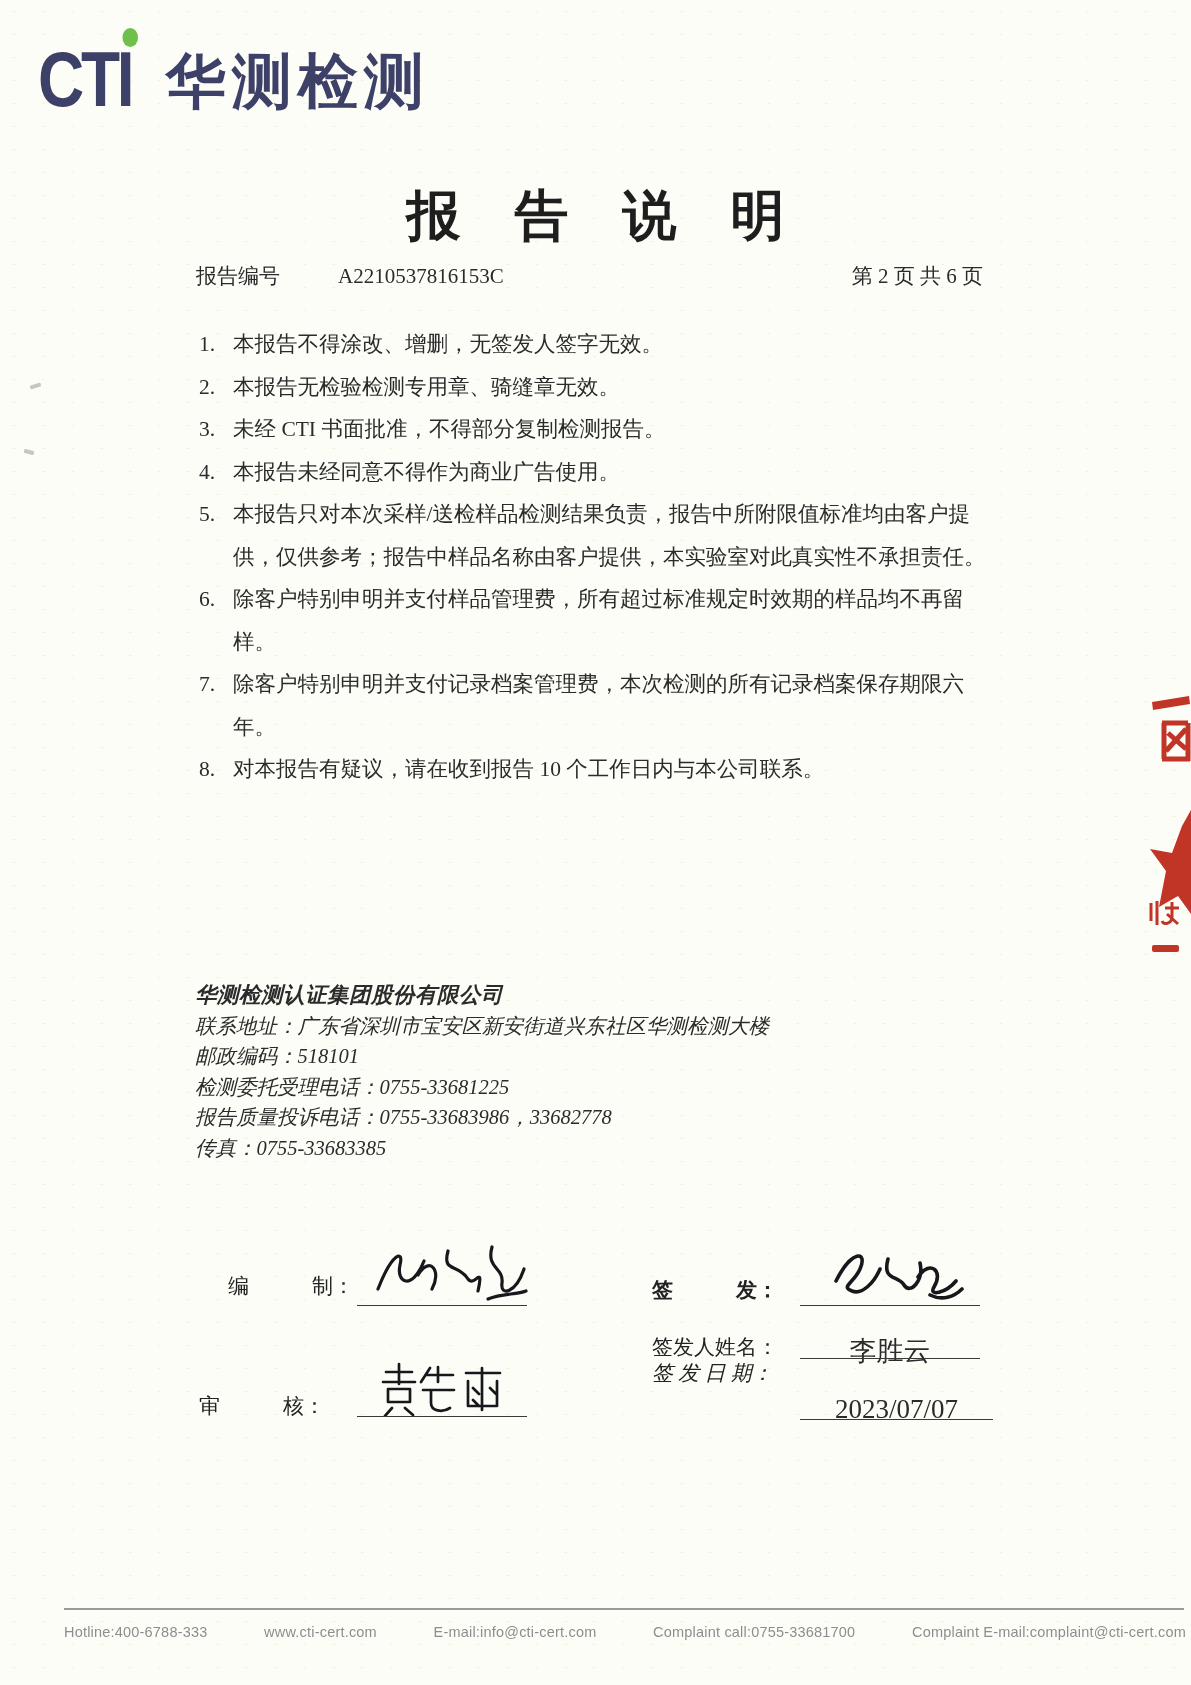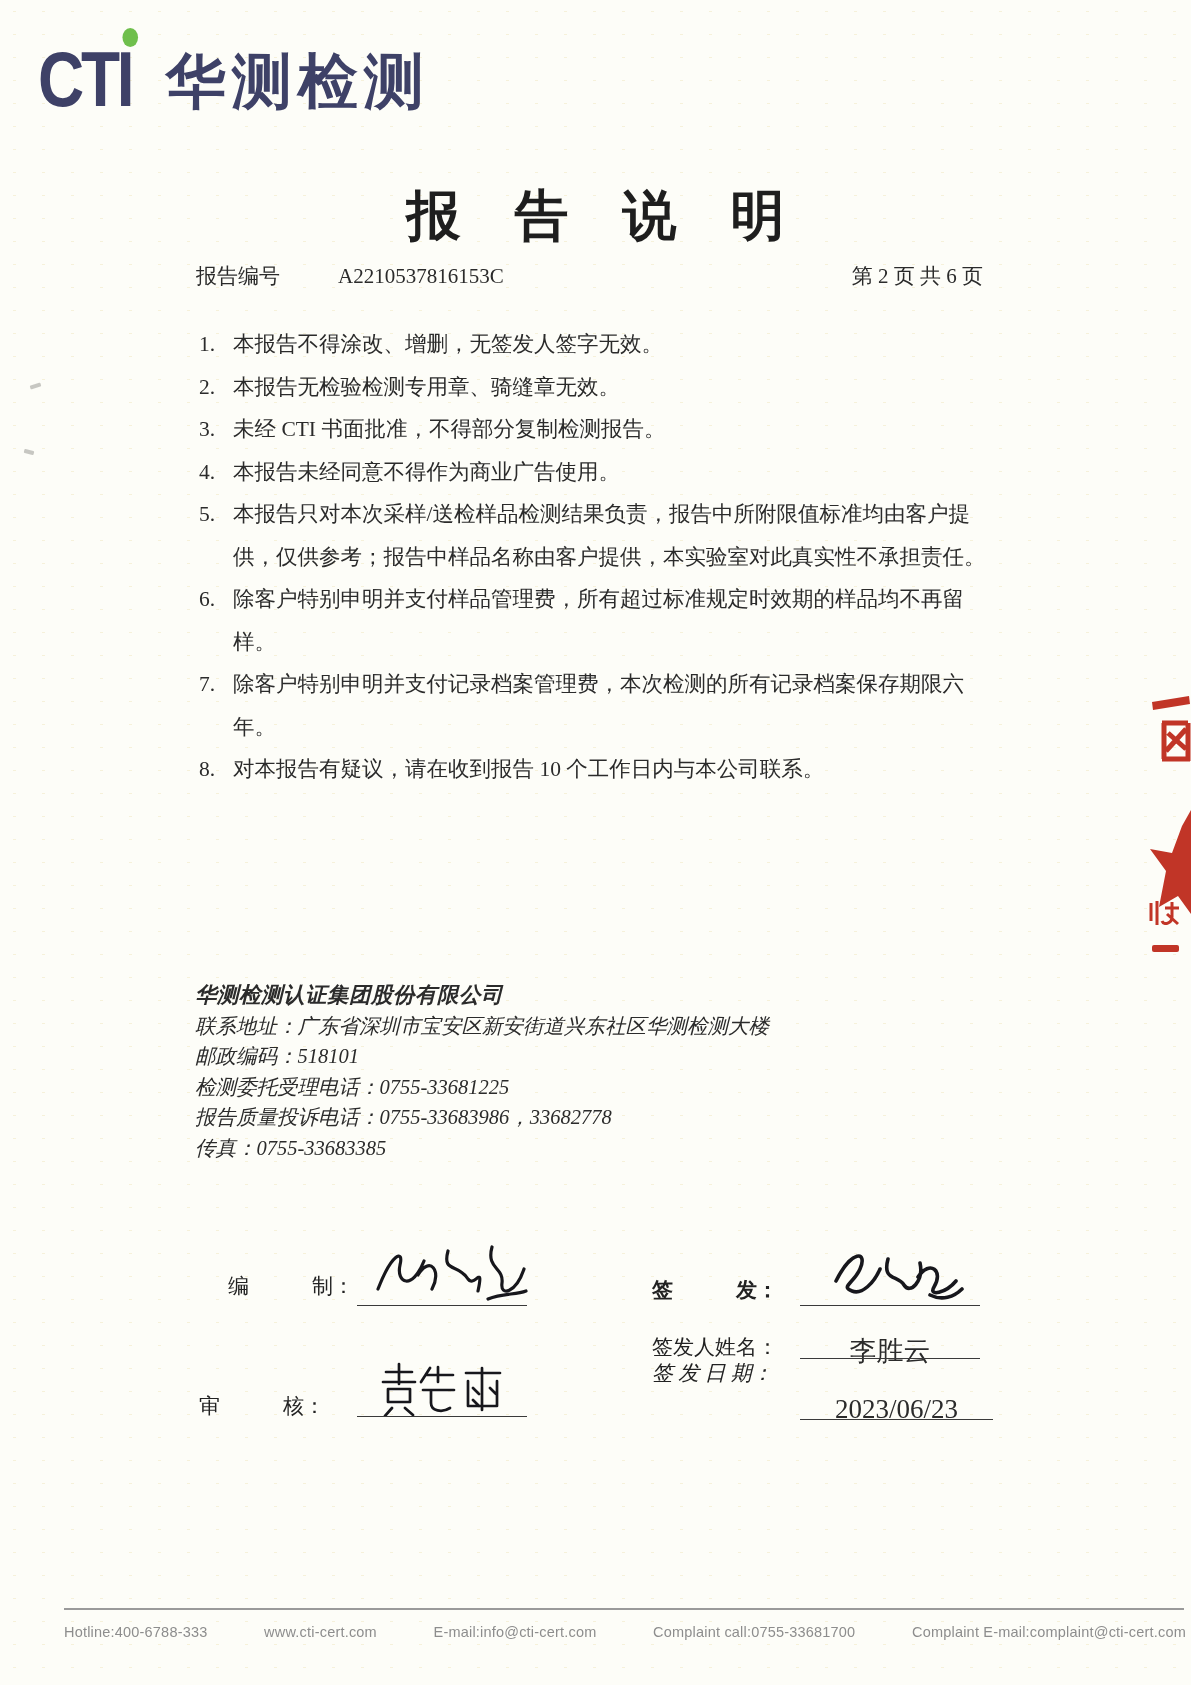--- a/index.html
+++ b/index.html
@@ -163,21 +163,21 @@
   <div class="sig-value" style="left:800px;top:1333px;width:180px;">李胜云</div>
   <div class="sig-line" style="left:800px;top:1333px;width:180px;height:25px;"></div>
 
   <div class="lbl" style="left:199px;top:1392px;">审　　　核：</div>
   <svg class="sig-svg" style="left:374px;top:1362px;" width="130" height="54" viewBox="0 0 130 54" aria-label="黄先雨">
     <path style="stroke-width:2.7;" d="M12,10 h26 M25,2 v20 M9,20 h32 M14,27 h22 v13 h-22 z M18,46 l-7,8 M31,46 l8,7 M56,6 l-9,14 M52,13 h27 M64,5 v15 M49,28 h31 M57,28 v13 c0,8 11,10 19,5 M92,11 h34 M108,6 v42 M94,19 v25 h29 v-25 M99,26 l6,6 M116,26 l6,6 M99,38 l6,6"></path>
   </svg>
   <div class="sig-line" style="left:357px;top:1358px;width:170px;height:58px;"></div>
 
   <div class="lbl" style="left:652px;top:1359px;font-style:italic;">签 发 日 期：</div>
-  <div class="sig-value" style="left:800px;top:1394px;width:193px;">2023/06/23</div>
+  <div class="sig-value" style="left:800px;top:1394px;width:193px;">2023/07/07</div>
   <div class="sig-line" style="left:800px;top:1394px;width:193px;height:25px;"></div>
 
   <div class="footer-line"></div>
   <div class="footer">
     <span>Hotline:400-6788-333</span>
     <span>www.cti-cert.com</span>
     <span>E-mail:info@cti-cert.com</span>
     <span>Complaint call:0755-33681700</span>
     <span>Complaint E-mail:complaint@cti-cert.com</span>
   </div>

